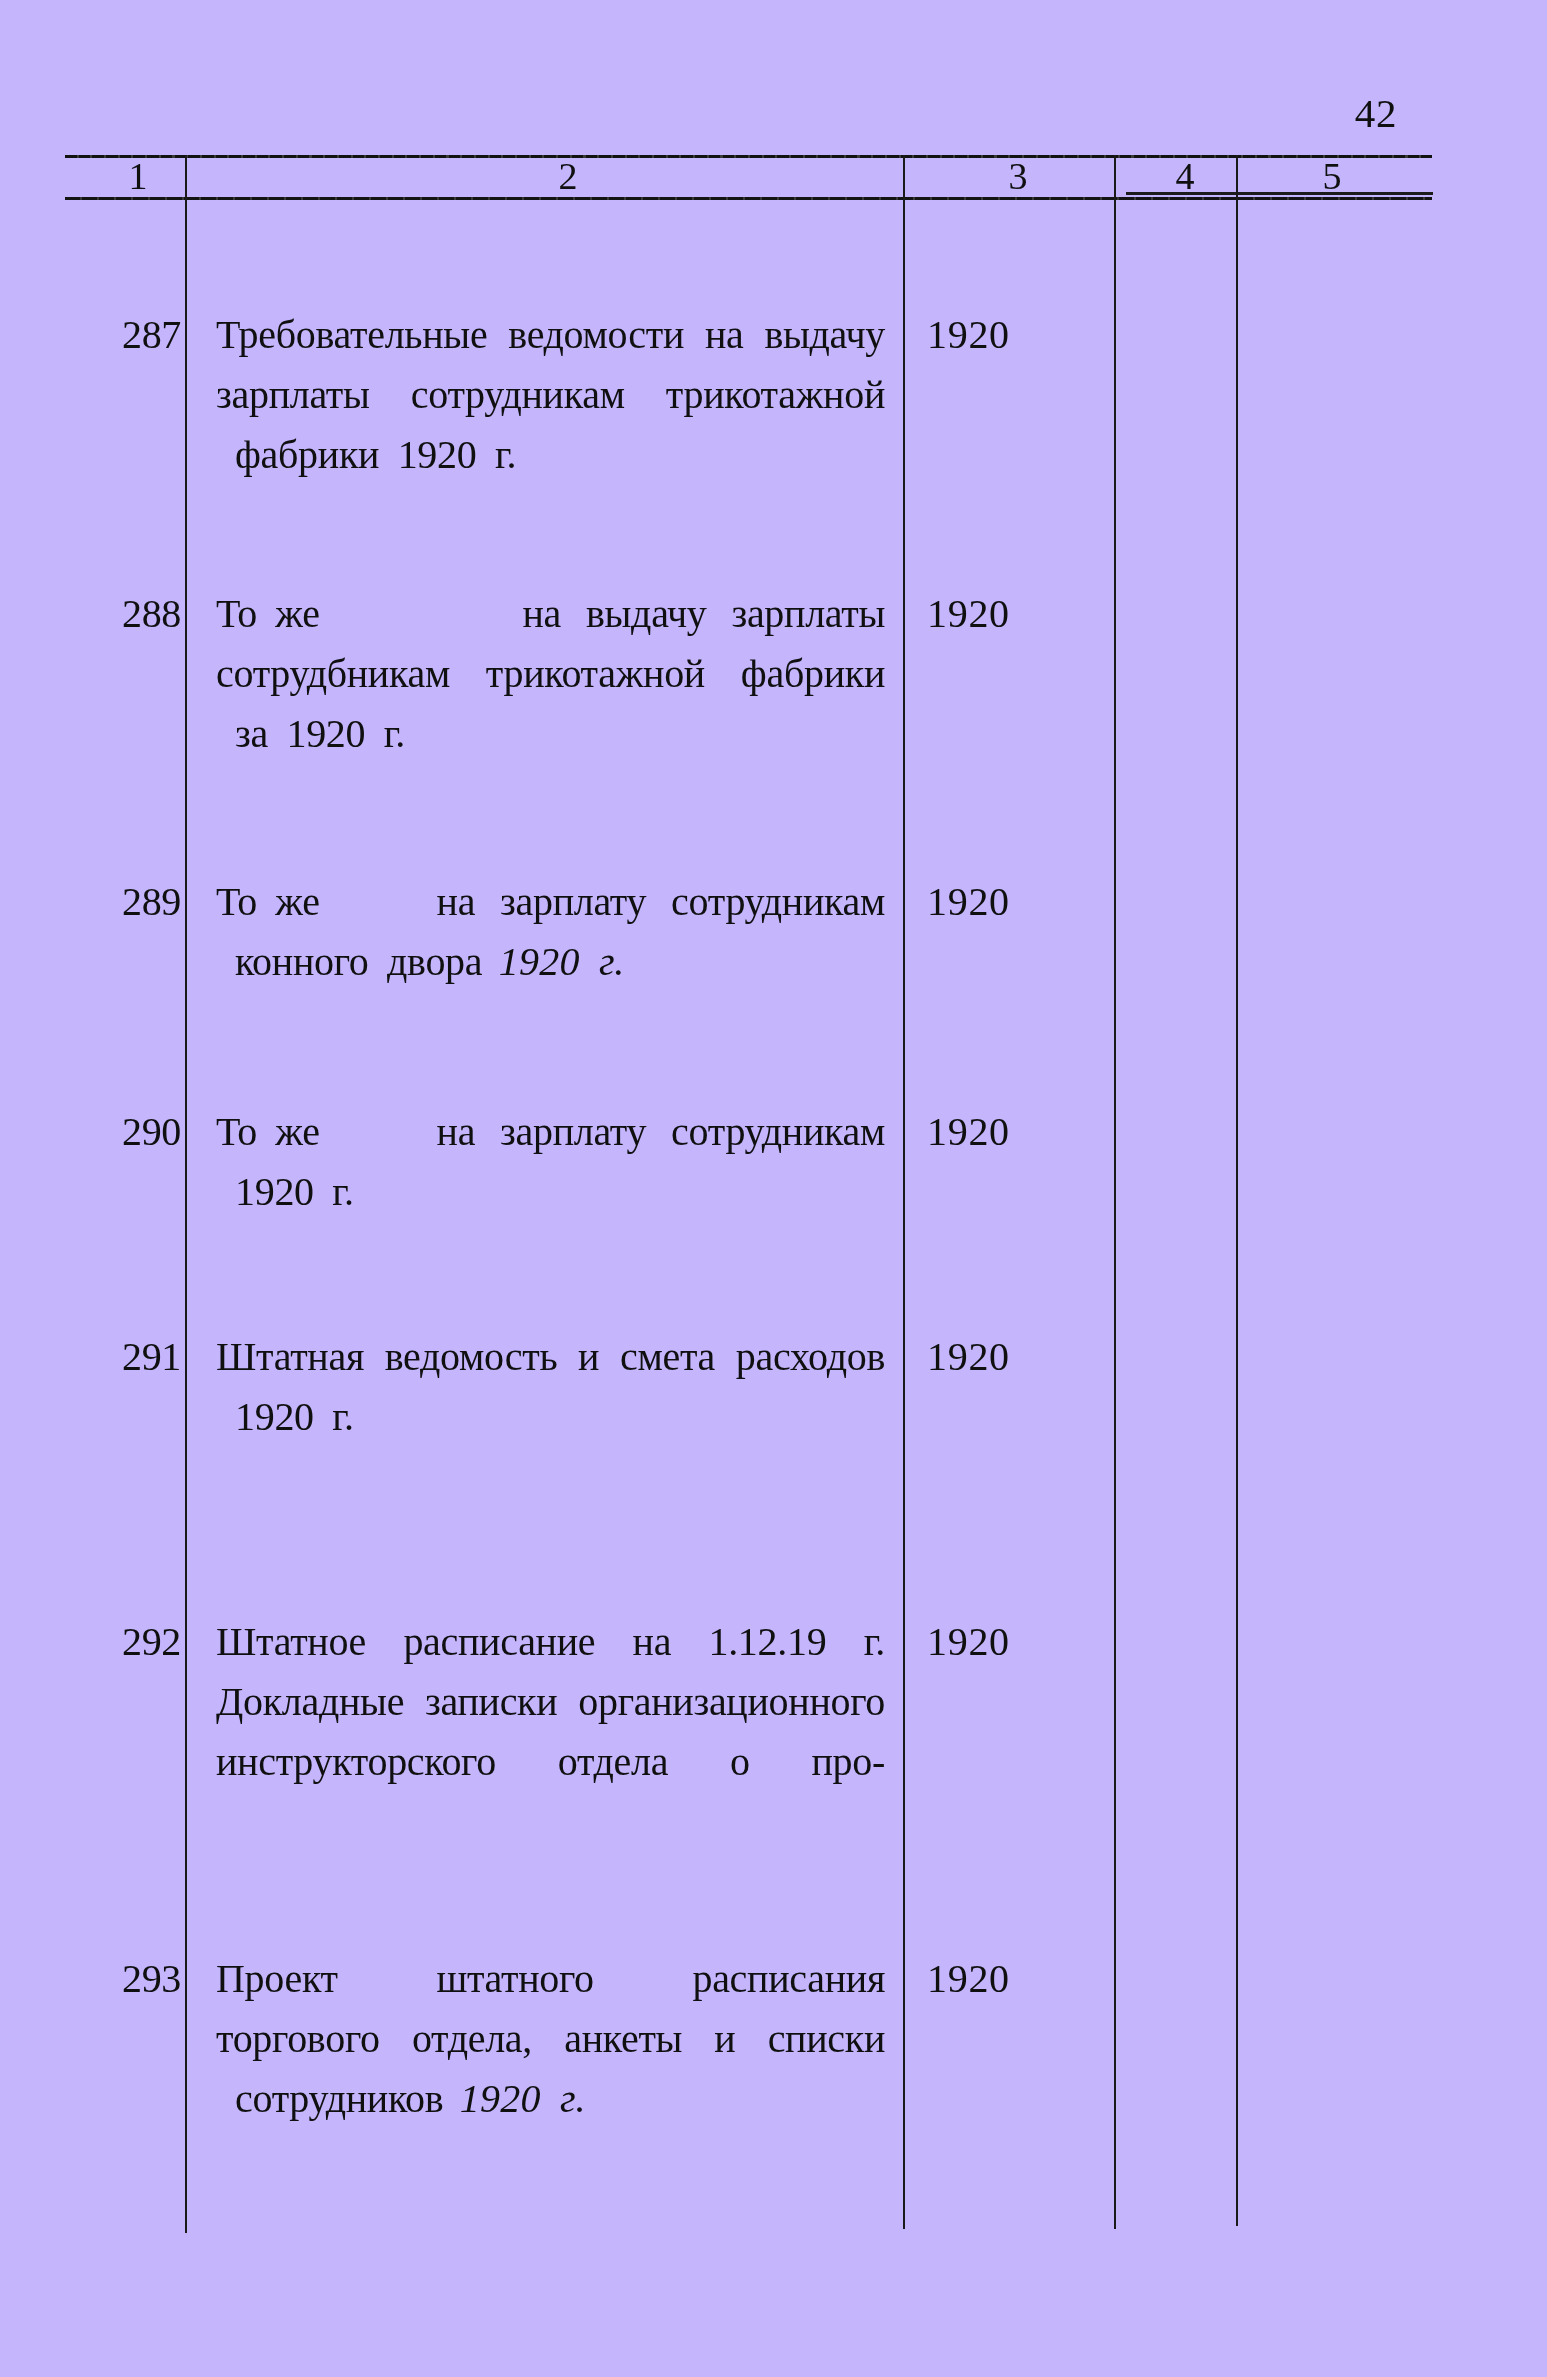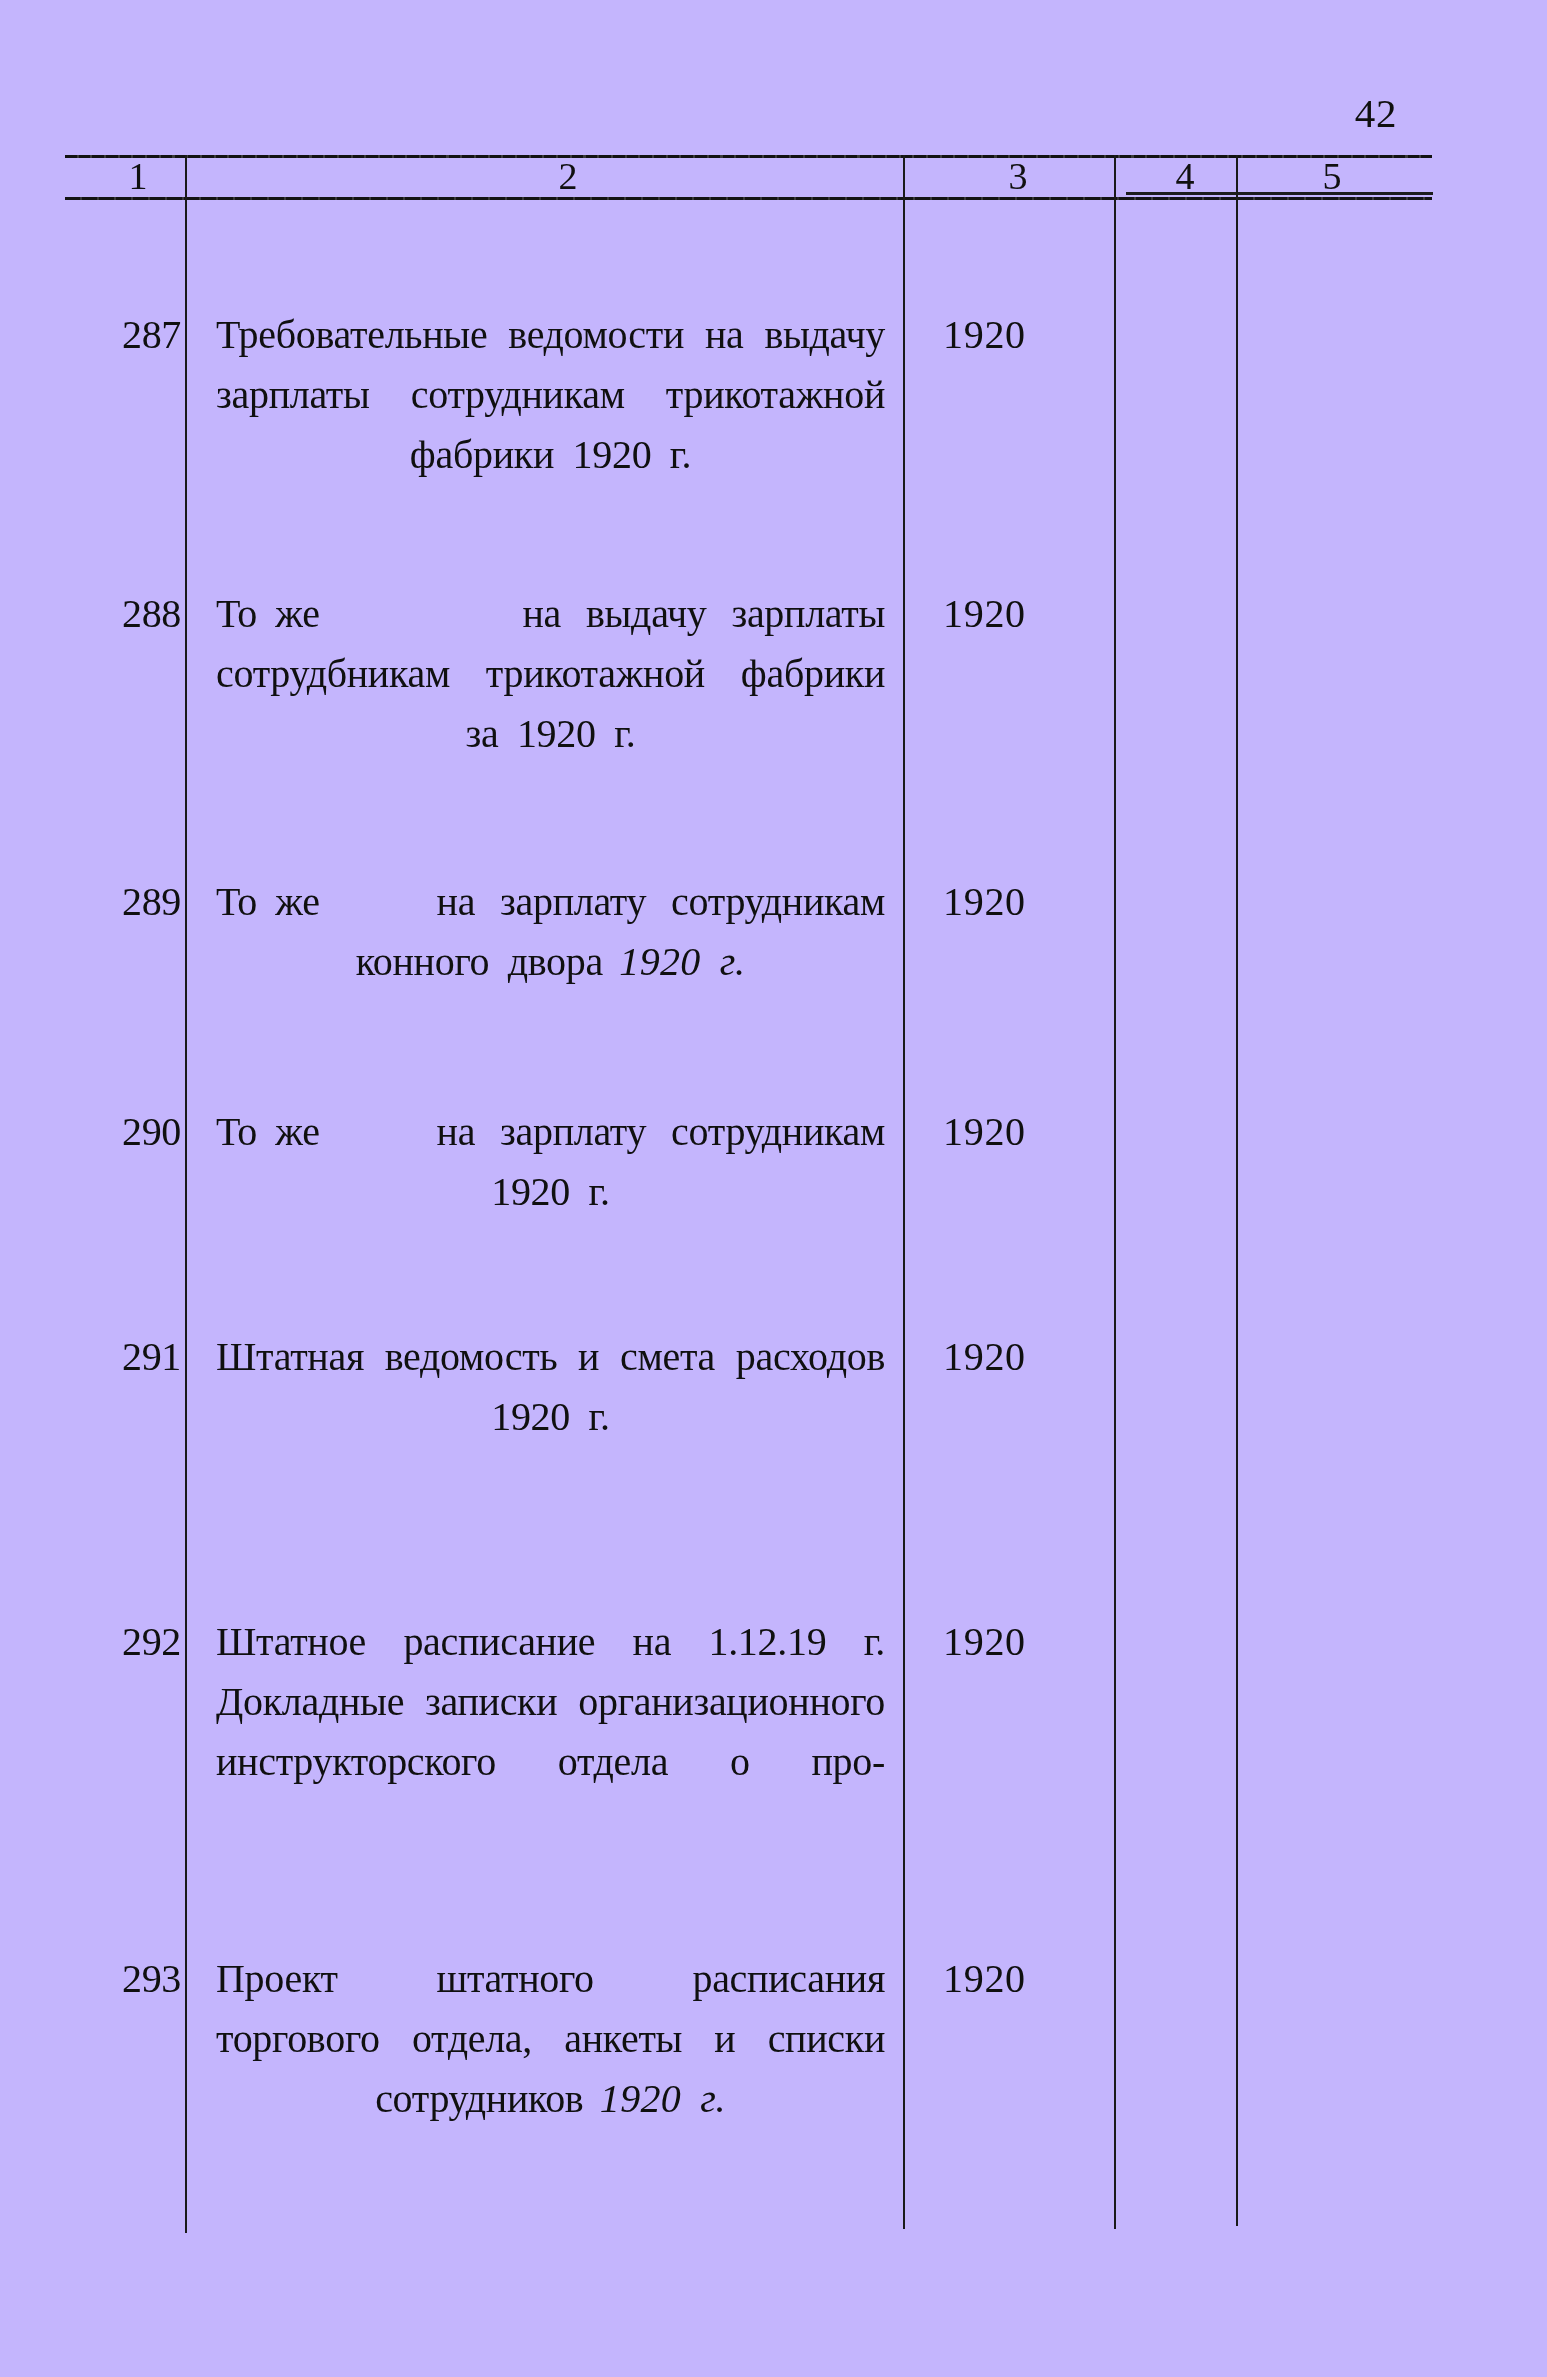--- a/index.html
+++ b/index.html
@@ -88,36 +88,36 @@
   }
   .desc {
     left: 216px;
     width: 669px;
   }
   .year {
     left: 903px;
     width: 211px;
     height: 60px;
     line-height: 60px;
-    padding-left: 40px;
+    padding-left: 24px;
     box-sizing: border-box;
     letter-spacing: 0.7px;
   }
   .line {
     height: 60px;
     line-height: 60px;
     white-space: nowrap;
     word-spacing: 0.22em;
   }
   .line.j {
     text-align: justify;
     text-align-last: justify;
     white-space: normal;
   }
-  .line.l { text-align: center; }
+  .line.l { text-align: left; margin-left: 19px; }
   .line.split {
     display: flex;
     justify-content: space-between;
     white-space: nowrap;
   }
   .line.split .rpart { word-spacing: 0.38em; }
   .it {
     font-style: italic;
     margin-left: 16.4px;
     letter-spacing: 0.3px;

